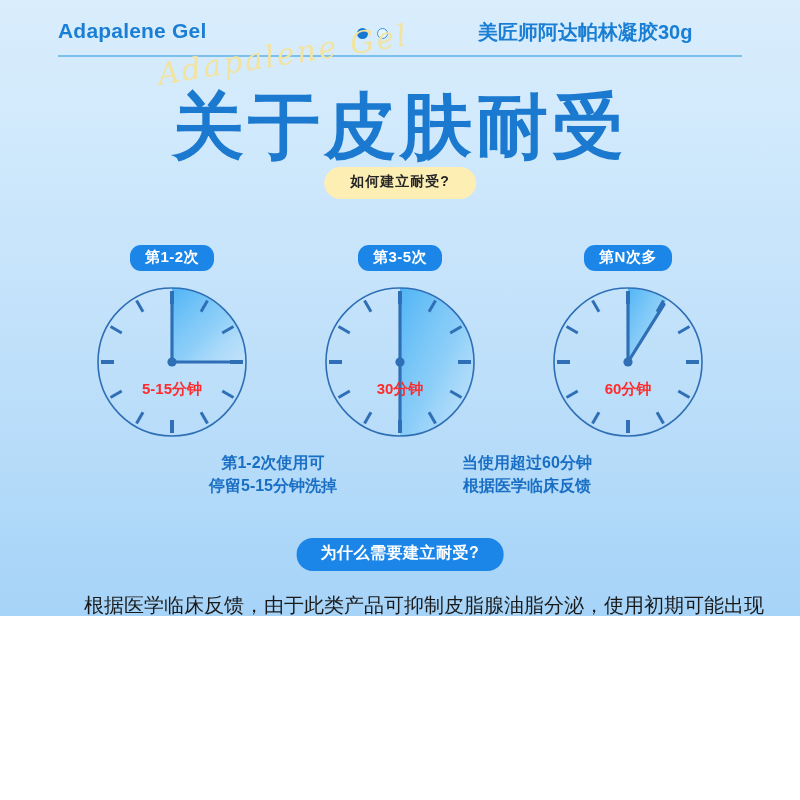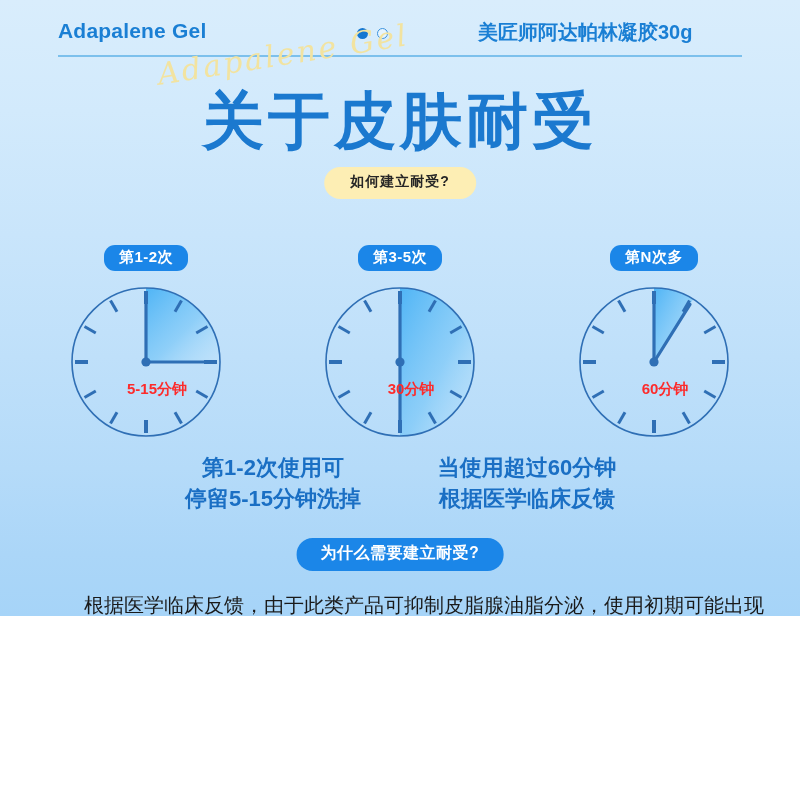--- a/index.html
+++ b/index.html
@@ -98,21 +98,21 @@
     pointer-events: none;
   }
 
   
   #main-title {
     position: absolute;
     left: 0;
     top: 90px;
     width: 800px;
     text-align: center;
-    font-size: 62px;
+    font-size: 72px;
     font-weight: bold;
     color: #1b79cf;
     letter-spacing: 4px;
     line-height: 1;
   }
 
   
   #sub-badge {
     position: absolute;
     left: 50%;
@@ -129,21 +129,21 @@
   }
 
   
   #clock-row {
     position: absolute;
     left: 0;
     top: 245px;
     width: 800px;
     display: flex;
     justify-content: center;
-    gap: 54px;
+    gap: 28px;
   }
   .clock-col {
     width: 200px;
     display: flex;
     flex-direction: column;
     align-items: center;
   }
   .step-badge {
     background: #1b86e8;
     color: #ffffff;
@@ -156,21 +156,21 @@
   }
   .clock-wrap {
     position: relative;
     width: 160px;
     height: 160px;
     margin-top: 11px;
   }
   .clock-wrap svg { display: block; }
   .clock-caption {
     position: absolute;
-    left: 11px;
+    left: 0;
     top: 98px;
     width: 160px;
     text-align: center;
     font-size: 15px;
     font-weight: bold;
     color: #fd2b2b;
     white-space: nowrap;
   }
 
   
@@ -179,21 +179,21 @@
     left: 0;
     top: 452px;
     width: 800px;
     display: flex;
     justify-content: center;
     gap: 54px;
   }
   .caption-col {
     width: 200px;
     text-align: center;
-    font-size: 22px;
+    font-size: 16px;
     font-weight: bold;
     color: #1a6fc4;
     line-height: 1.42;
   }
 
   
   #why-badge {
     position: absolute;
     left: 50%;
     top: 538px;

